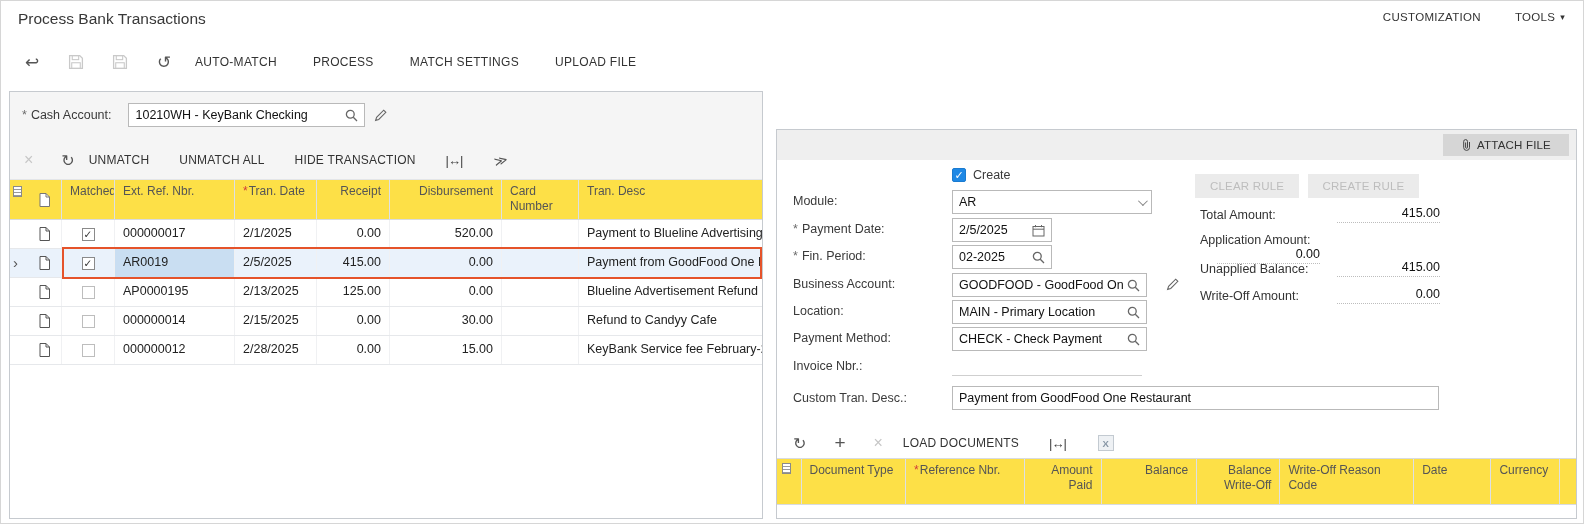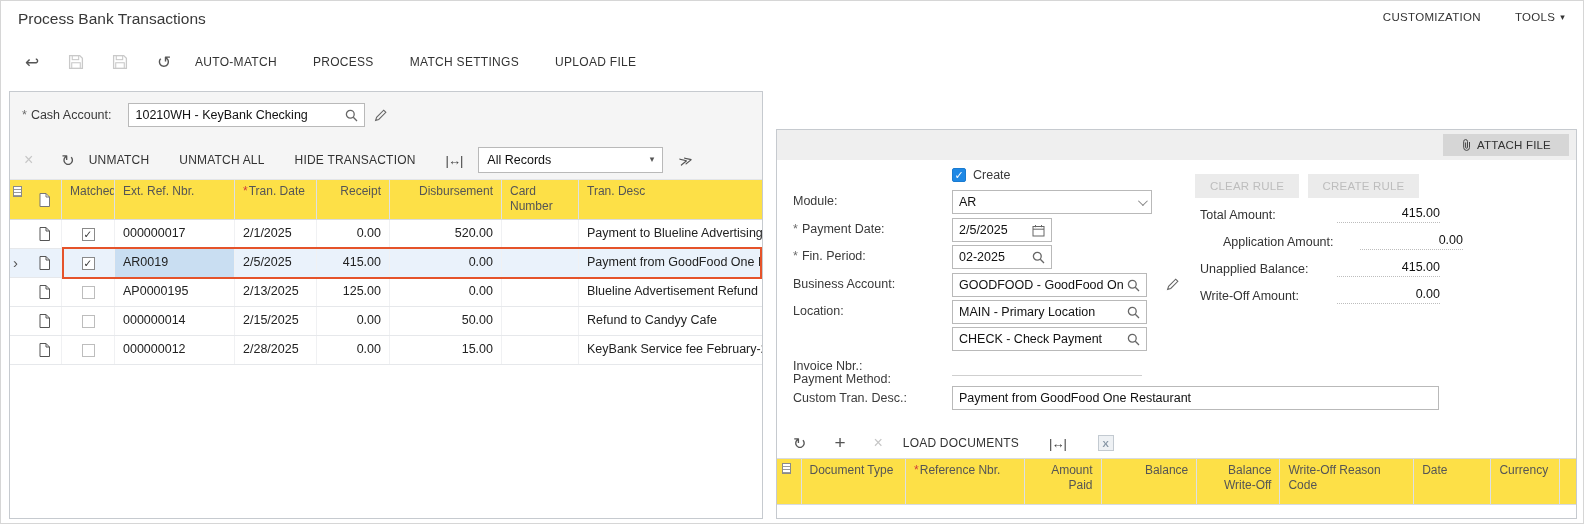--- a/index.html
+++ b/index.html
@@ -151,24 +151,20 @@
       </span>
     </div>
 
     <div class="grid-toolbar">
       <span class="gt-icon disabled" style="margin-left:14px;">×</span>
       <span class="gt-icon">↻</span>
       <span class="gt-txt">UNMATCH</span>
       <span class="gt-txt">UNMATCH ALL</span>
       <span class="gt-txt">HIDE TRANSACTION</span>
       <span class="fit-icon">|↔|</span>
-      <div class="filter-box">
-        <span class="ftext">All Records</span>
-        <span class="caret-down" style="color:#555;">▾</span>
-      </div>
       <span class="more-icon">≫</span>
     </div>
 
     <div class="grid">
       <div class="thead">
         <div class="th c0"><span class="notes-icon"></span></div>
         <div class="th c1">
           <svg width="11" height="14" viewBox="0 0 11 14">
               <path d="M1 .5 H7 L10.5 4 V13.5 H1 Z" fill="#fff" stroke="#777"></path>
               <path d="M7 .5 V4 H10.5" fill="none" stroke="#777"></path>
@@ -247,21 +243,21 @@
               <path d="M1 .5 H7 L10.5 4 V13.5 H1 Z" fill="#fff" stroke="#555"></path>
               <path d="M7 .5 V4 H10.5" fill="none" stroke="#555"></path>
             </svg>
           </div>
         <div class="td c2">
             <span class="cb off"></span>
           </div>
         <div class="td c3">000000014</div>
         <div class="td c4">2/15/2025</div>
         <div class="td c5 num">0.00</div>
-        <div class="td c6 num">50.00</div>
+        <div class="td c6 num">30.00</div>
         <div class="td c7"></div>
         <div class="td c8">Refund to Candyy Cafe</div>
       </div>
 
       <div class="trow">
         <div class="td c0"></div>
         <div class="td c1">
             <svg width="11" height="14" viewBox="0 0 11 14">
               <path d="M1 .5 H7 L10.5 4 V13.5 H1 Z" fill="#fff" stroke="#555"></path>
               <path d="M7 .5 V4 H10.5" fill="none" stroke="#555"></path>
@@ -346,21 +342,21 @@
     <div class="fldcol field" style="top:170px; width:195px;">
       <span class="ftext">MAIN - Primary Location</span>
       <span class="ficon">
         <svg width="13" height="13" viewBox="0 0 13 13">
             <circle cx="5.3" cy="5.3" r="3.9" fill="none" stroke="#666" stroke-width="1.3"></circle>
             <line x1="8.3" y1="8.3" x2="12" y2="12" stroke="#666" stroke-width="1.3"></line>
           </svg>
       </span>
     </div>
 
-    <div class="lblcol form-label" style="top:201px;margin-top:41px;">Payment Method:</div>
+    <div class="lblcol form-label" style="top:201px;">Payment Method:</div>
     <div class="fldcol field" style="top:197px; width:195px;">
       <span class="ftext">CHECK - Check Payment</span>
       <span class="ficon">
         <svg width="13" height="13" viewBox="0 0 13 13">
             <circle cx="5.3" cy="5.3" r="3.9" fill="none" stroke="#666" stroke-width="1.3"></circle>
             <line x1="8.3" y1="8.3" x2="12" y2="12" stroke="#666" stroke-width="1.3"></line>
           </svg>
       </span>
     </div>
 
@@ -374,21 +370,21 @@
 
     <div style="position:absolute; left:418px; top:44px;">
       <span class="rule-btn">CLEAR RULE</span>
       <span class="rule-btn">CREATE RULE</span>
     </div>
 
     <div class="total-row" style="left:423px; top:76px;">
       <span class="total-lbl">Total Amount:</span>
       <span class="total-val">415.00</span>
     </div>
-    <div class="total-row" style="left:446px; top:103px;">
+    <div class="total-row" style="left:423px; top:103px;flex-direction:column;">
       <span class="total-lbl">Application Amount:</span>
       <span class="total-val">0.00</span>
     </div>
     <div class="total-row" style="left:423px; top:130px;">
       <span class="total-lbl">Unapplied Balance:</span>
       <span class="total-val">415.00</span>
     </div>
     <div class="total-row" style="left:423px; top:157px;">
       <span class="total-lbl">Write-Off Amount:</span>
       <span class="total-val">0.00</span>

